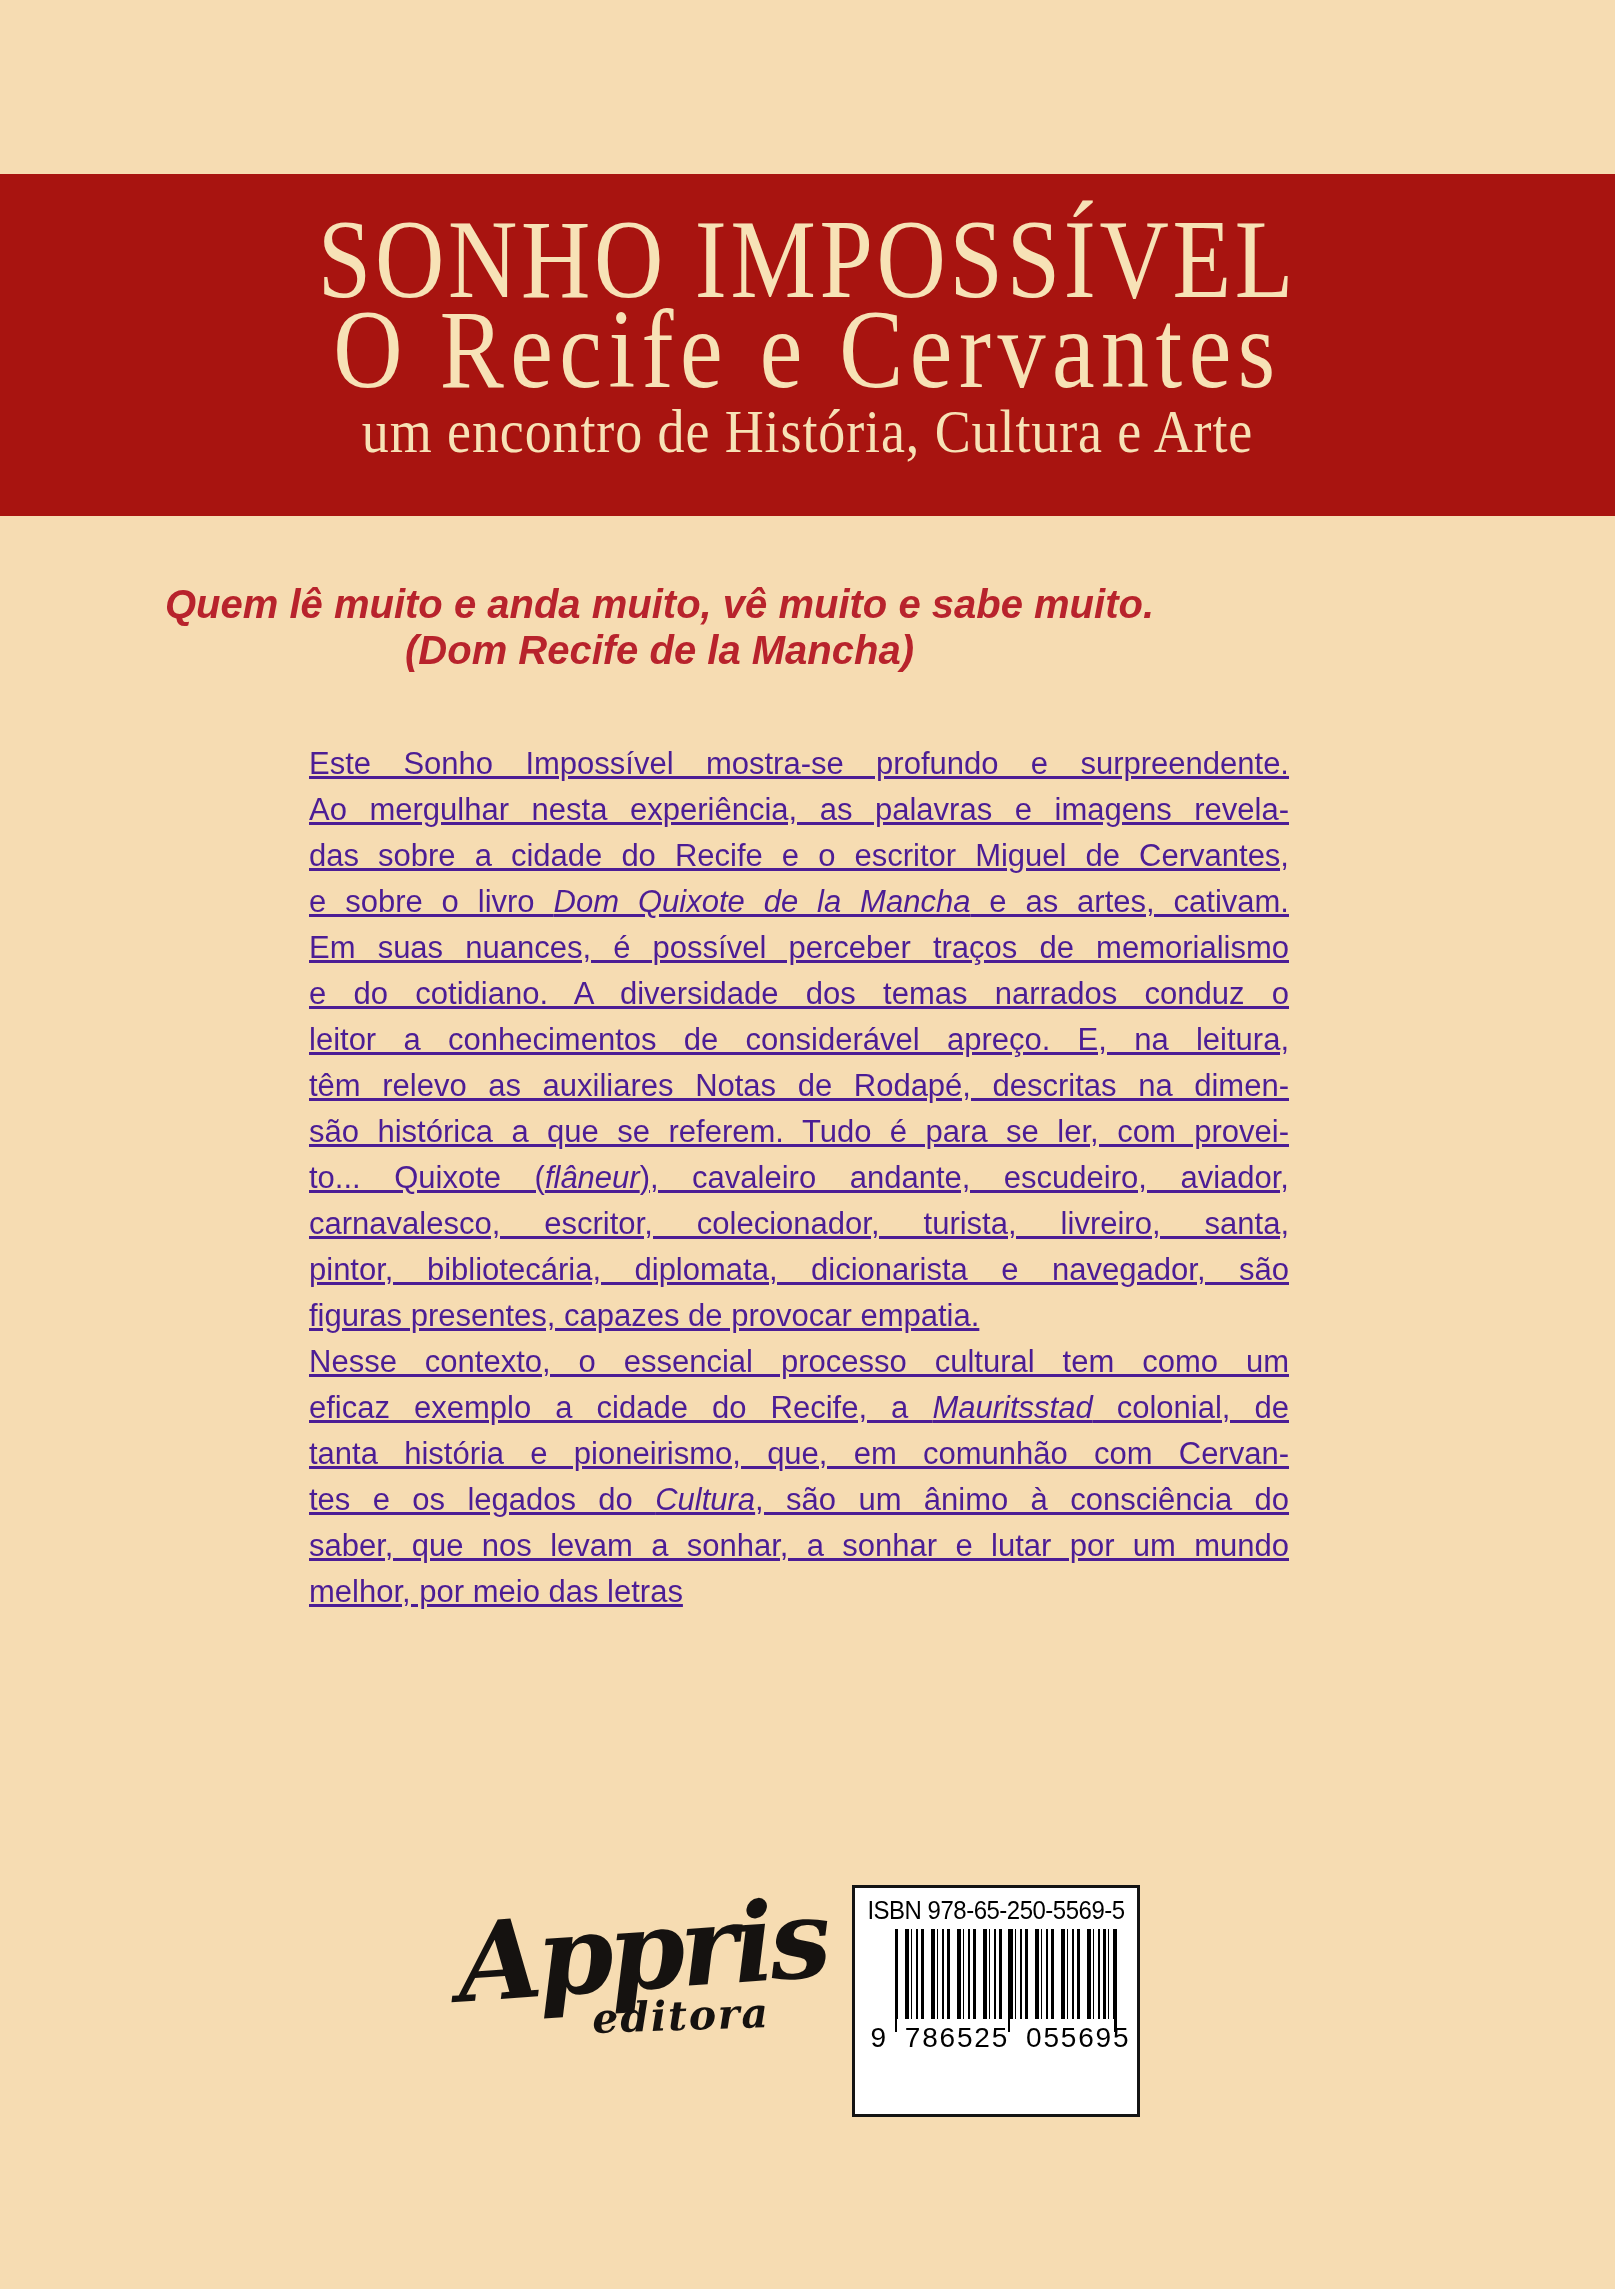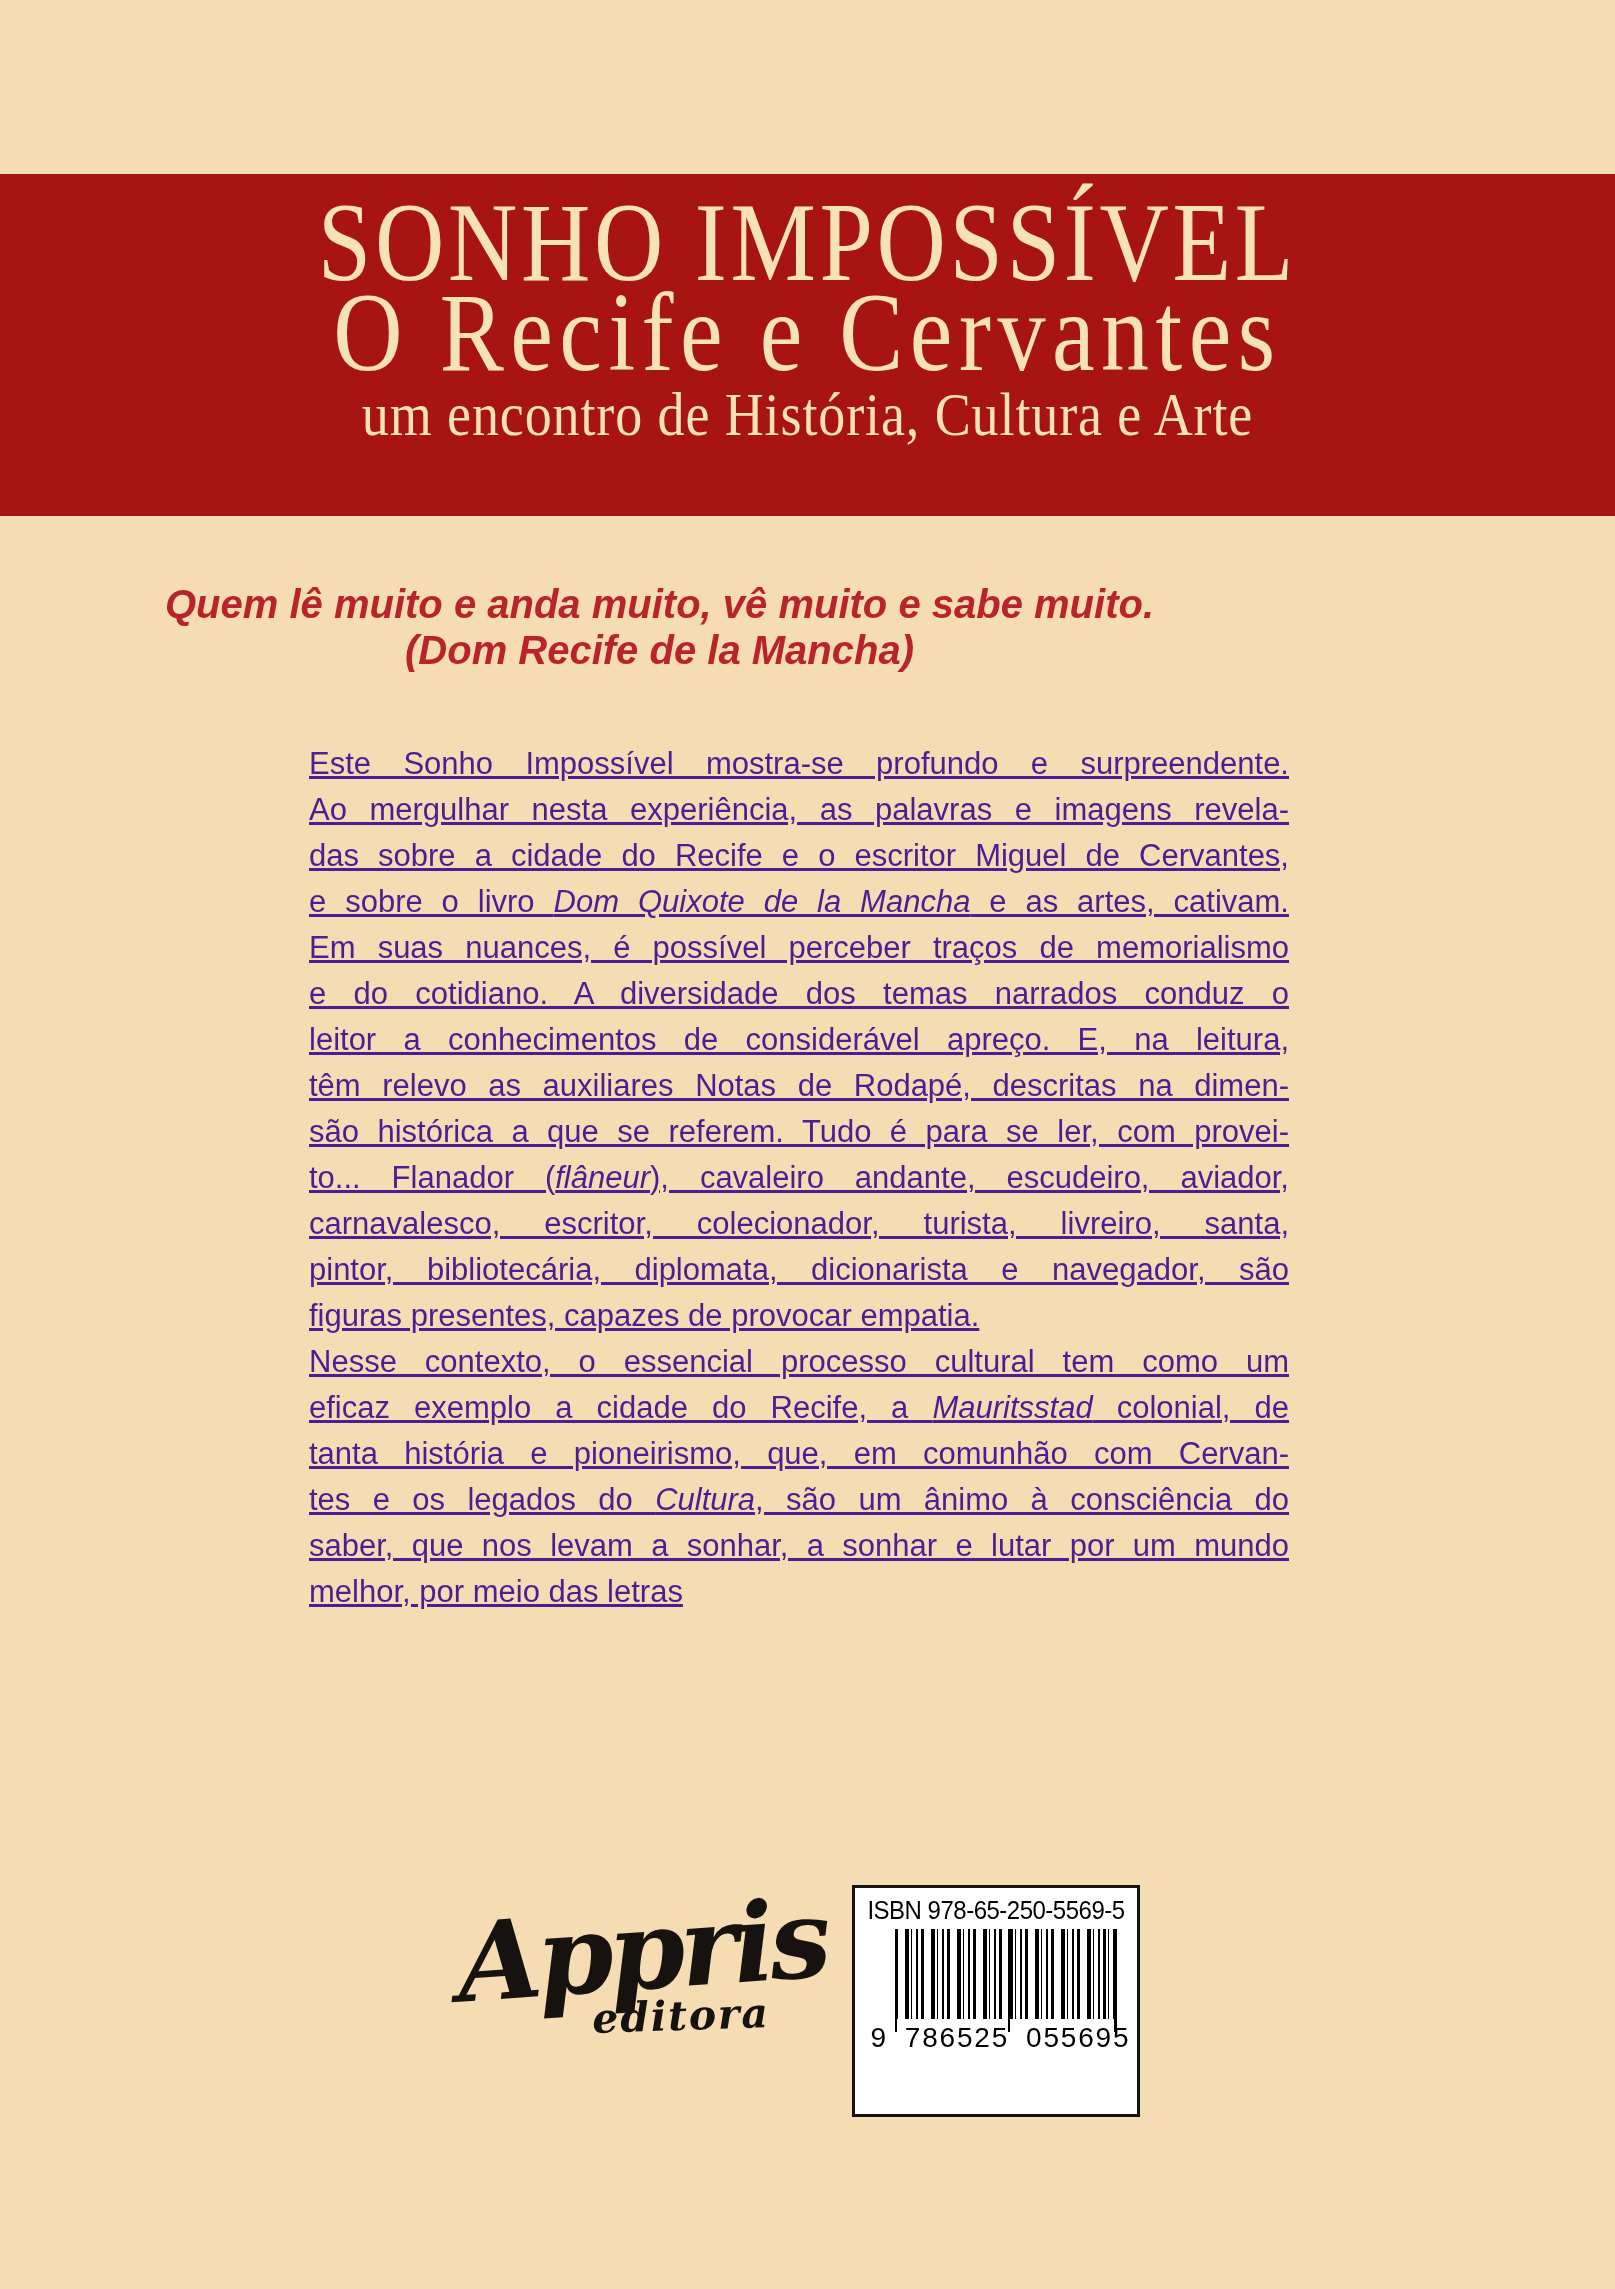--- a/index.html
+++ b/index.html
@@ -9,21 +9,21 @@
     width:1615px; height:2290px;
     background:#f6dcb2;
     overflow:hidden;
     font-family:"Liberation Sans", sans-serif;
   }
   
   .banner {
     position:absolute; left:0; top:174px; width:1615px; height:342px;
     background:#a81410;
     display:flex; flex-direction:column; align-items:center;
-    padding-top:14px;
+    padding-top:31px;
     color:#f7e2b6;
   }
   .title-line1 {
     font-family:"Liberation Serif", serif;
     font-size:96px; line-height:0.95; font-weight:400;
     letter-spacing:3.7px; white-space:nowrap;
     transform:scaleY(1.18); transform-origin:center top;
   }
   .title-line2 {
     font-family:"Liberation Serif", serif;
@@ -133,21 +133,21 @@
   <div class="body-text">
       <div class="bline just"><span>Este Sonho Impossível mostra-se profundo e surpreendente.</span></div>
       <div class="bline just"><span>Ao mergulhar nesta experiência, as palavras e imagens revela-</span></div>
       <div class="bline just"><span>das sobre a cidade do Recife e o escritor Miguel de Cervantes,</span></div>
       <div class="bline just"><span>e sobre o livro </span><span class="it">Dom Quixote de la Mancha</span><span> e as artes, cativam.</span></div>
       <div class="bline just"><span>Em suas nuances, é possível perceber traços de memorialismo</span></div>
       <div class="bline just"><span>e do cotidiano. A diversidade dos temas narrados conduz o</span></div>
       <div class="bline just"><span>leitor a conhecimentos de considerável apreço. E, na leitura,</span></div>
       <div class="bline just"><span>têm relevo as auxiliares Notas de Rodapé, descritas na dimen-</span></div>
       <div class="bline just"><span>são histórica a que se referem. Tudo é para se ler, com provei-</span></div>
-      <div class="bline just"><span>to... Flanador (</span><span class="it">flâneur</span><span>), cavaleiro andante, escudeiro, aviador,</span></div>
+      <div class="bline just"><span>to... Quixote (</span><span class="it">flâneur</span><span>), cavaleiro andante, escudeiro, aviador,</span></div>
       <div class="bline just"><span>carnavalesco, escritor, colecionador, turista, livreiro, santa,</span></div>
       <div class="bline just"><span>pintor, bibliotecária, diplomata, dicionarista e navegador, são</span></div>
       <div class="bline"><span>figuras presentes, capazes de provocar empatia.</span></div>
       <div class="bline just"><span>Nesse contexto, o essencial processo cultural tem como um</span></div>
       <div class="bline just"><span>eficaz exemplo a cidade do Recife, a </span><span class="it">Mauritsstad</span><span> colonial, de</span></div>
       <div class="bline just"><span>tanta história e pioneirismo, que, em comunhão com Cervan-</span></div>
       <div class="bline just"><span>tes e os legados do </span><span class="it">Cultura</span><span>, são um ânimo à consciência do</span></div>
       <div class="bline just"><span>saber, que nos levam a sonhar, a sonhar e lutar por um mundo</span></div>
       <div class="bline"><span>melhor, por meio das letras</span></div>
     </div>

